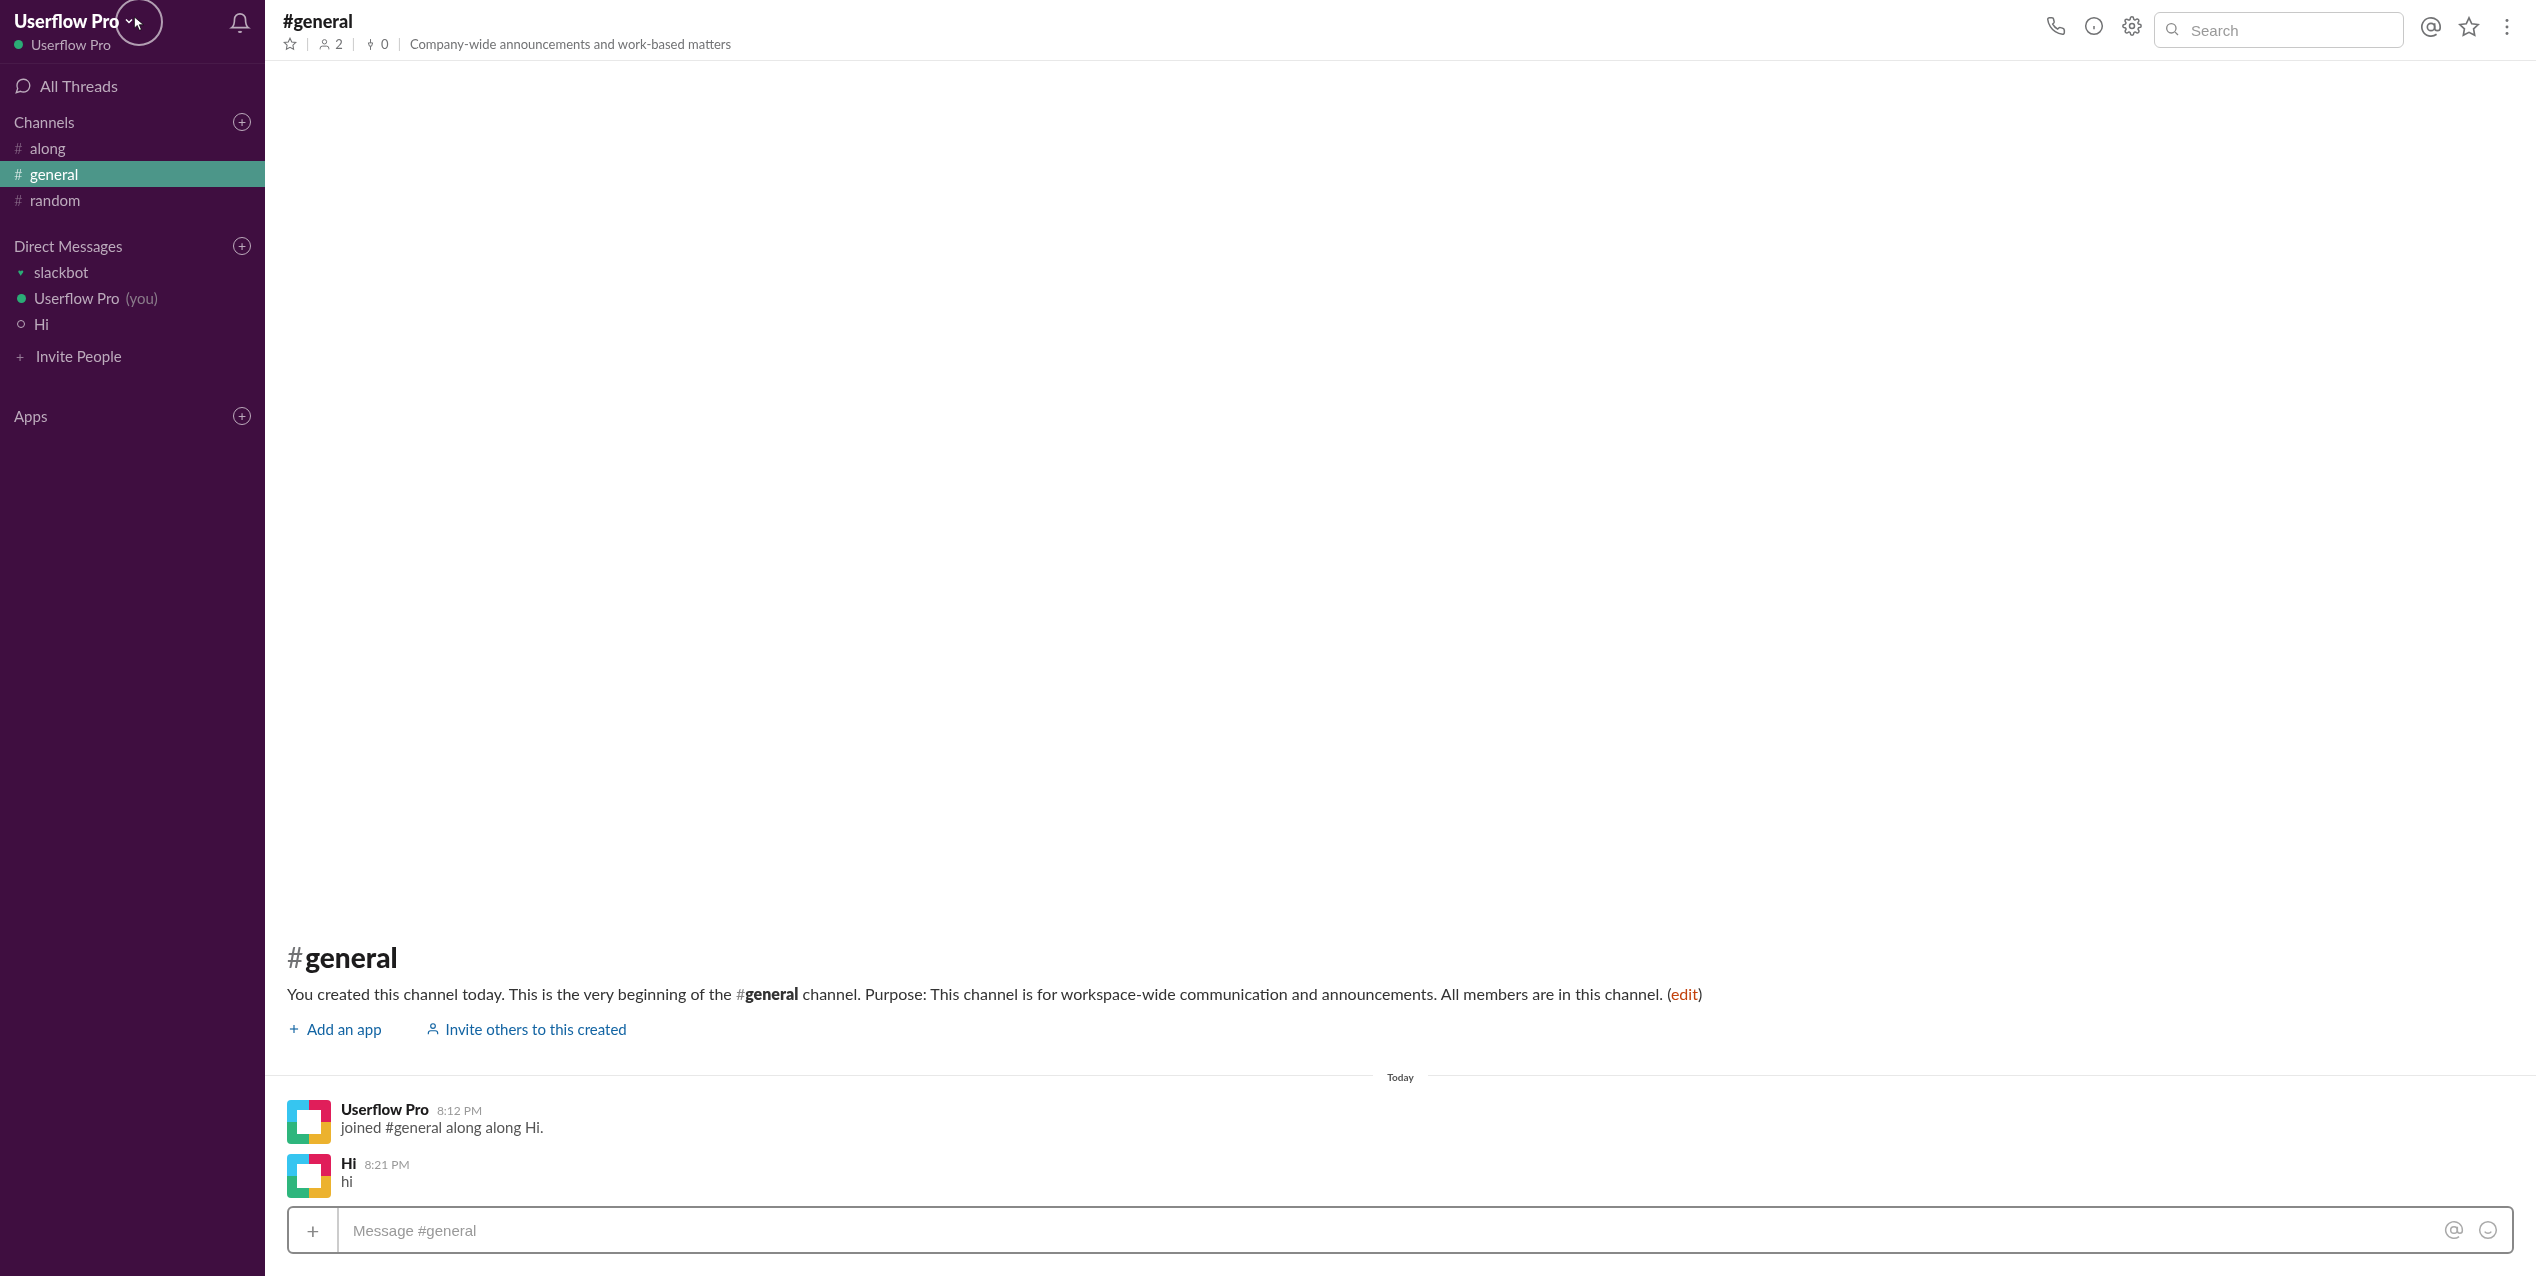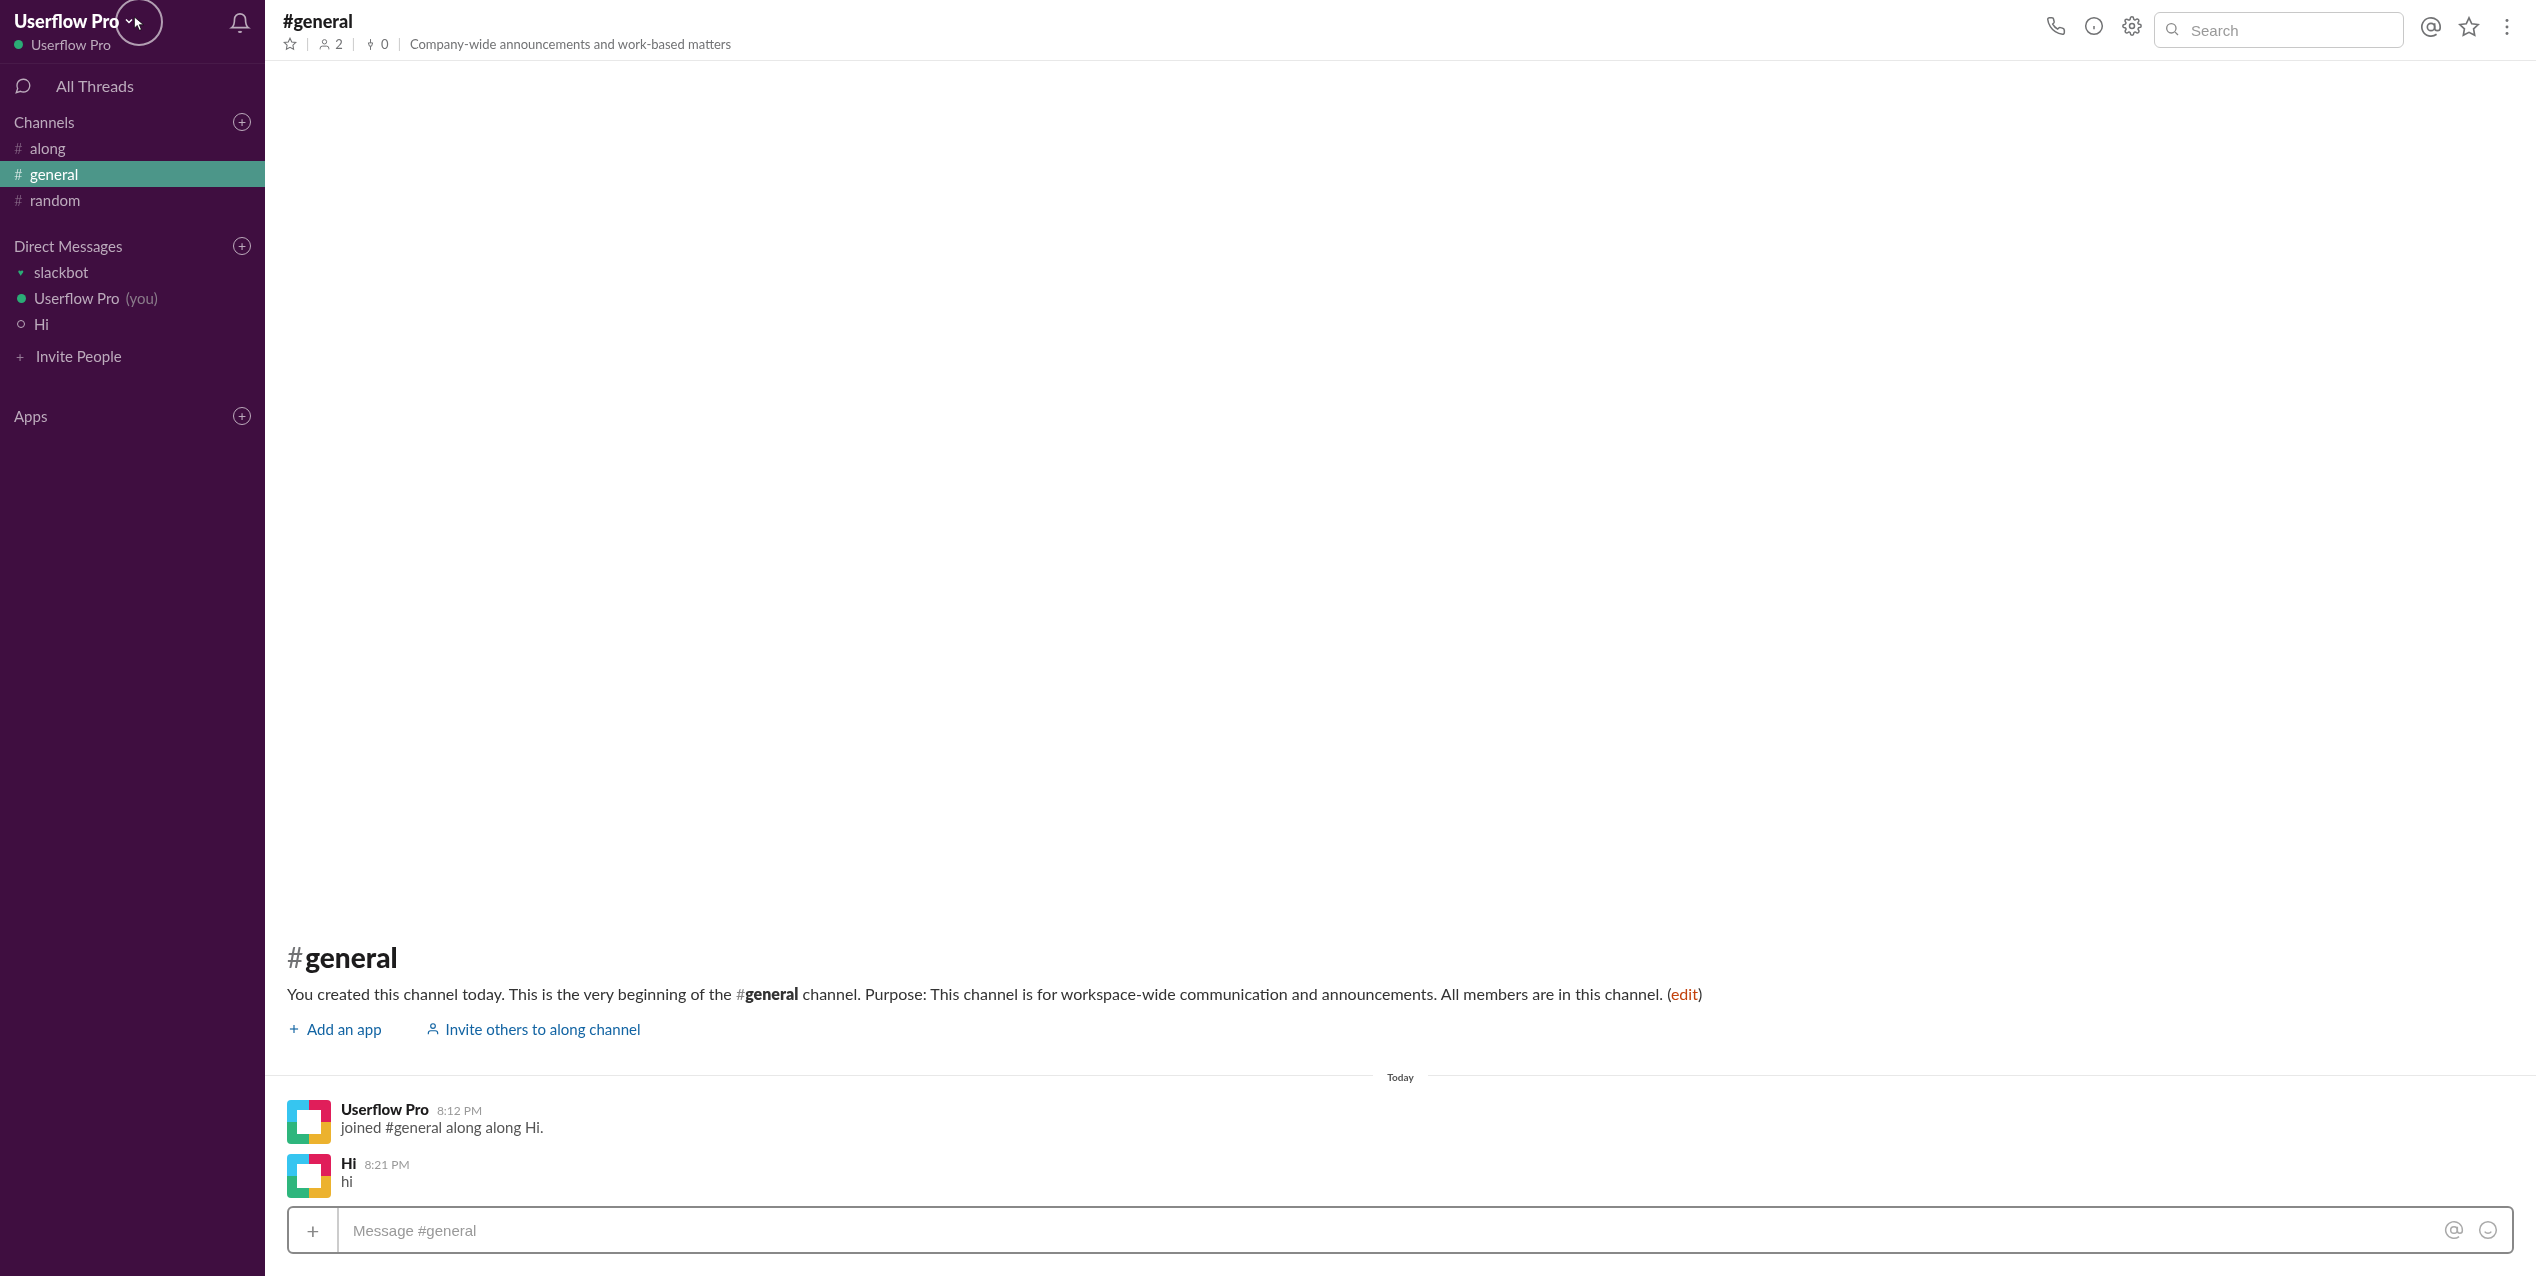--- a/index.html
+++ b/index.html
@@ -12,21 +12,21 @@
 .sb-hdr-main { flex: 1; }
 .workspace-name { color: #fff; font-weight: 900; font-size: 18px; display: flex; align-items: center; gap: 4px; cursor: pointer; }
 .user-row { display: flex; align-items: center; gap: 8px; margin-top: 4px; font-size: 14px; }
 .presence-dot { width: 9px; height: 9px; border-radius: 50%; display: inline-block; background: #2bac76; }
 .presence-dot.empty { background: transparent; border: 1.5px solid #bcabbc; width: 8px; height: 8px;}
 .bell { width: 22px; height: 22px; color: #bcabbc; margin-top: 2px; cursor: pointer; }
 
 .cursor-ring { position: absolute; width: 48px; height: 48px; border: 2px solid rgba(255,255,255,0.6); border-radius: 50%; left: 115px; top: -2px; pointer-events: none; }
 .cursor-arrow { position: absolute; left: 133px; top: 14px; width: 14px; height: 20px; pointer-events: none; color:#fff;}
 .sb-row { display: flex; align-items: center; padding: 4px 14px; font-size: 15px; height: 26px; cursor: pointer; }
-.all-threads { padding: 12px 14px; display:flex; align-items:center; gap:24px; font-size: 16px; cursor:pointer;}
+.all-threads { padding: 12px 14px; display:flex; align-items:center; gap:8px; font-size: 16px; cursor:pointer;}
 .sb-heading { display: flex; align-items: center; justify-content: space-between; padding: 6px 14px 4px 14px; font-size: 15px; color: #bcabbc; }
 .plus-circle { width: 18px; height: 18px; border: 1.5px solid #bcabbc; border-radius: 50%; display: inline-flex; align-items:center; justify-content:center; font-size: 14px; line-height:1; cursor:pointer; }
 .ch-hash { width: 16px; display:inline-block; opacity:0.65; font-weight:300; }
 .sb-row.active { background: #4c9689; color: #fff; }
 .sb-row.active .ch-hash { opacity: 0.9; }
 .dm-icon { width: 14px; display:inline-flex; align-items:center; justify-content:center; margin-right: 6px;}
 .dm-you { color: #8a7b8a; margin-left: 6px; }
 .invite-row { padding: 10px 14px; display:flex; align-items:center; gap:10px; cursor:pointer; }
 .invite-plus { font-size: 14px; opacity: 0.7; width:12px; text-align:center;}
 
@@ -247,21 +247,21 @@
               <line x1="12" y1="5" x2="12" y2="19"></line>
               <line x1="5" y1="12" x2="19" y2="12"></line>
             </svg>
             <span>Add an app</span>
           </a>
         <a>
             <svg viewBox="0 0 24 24" fill="none" stroke="currentColor" stroke-width="2">
               <path d="M20 21v-2a4 4 0 00-4-4H8a4 4 0 00-4 4v2"></path>
               <circle cx="12" cy="7" r="4"></circle>
             </svg>
-            <span>Invite others to along channel</span>
+            <span>Invite others to this created</span>
           </a>
       </div>
     </div>
 
     <div class="date-divider"><span>Today</span></div>
 
     <div class="msg">
       <div class="avatar sw">
           <div class="inner"></div>
         </div>

